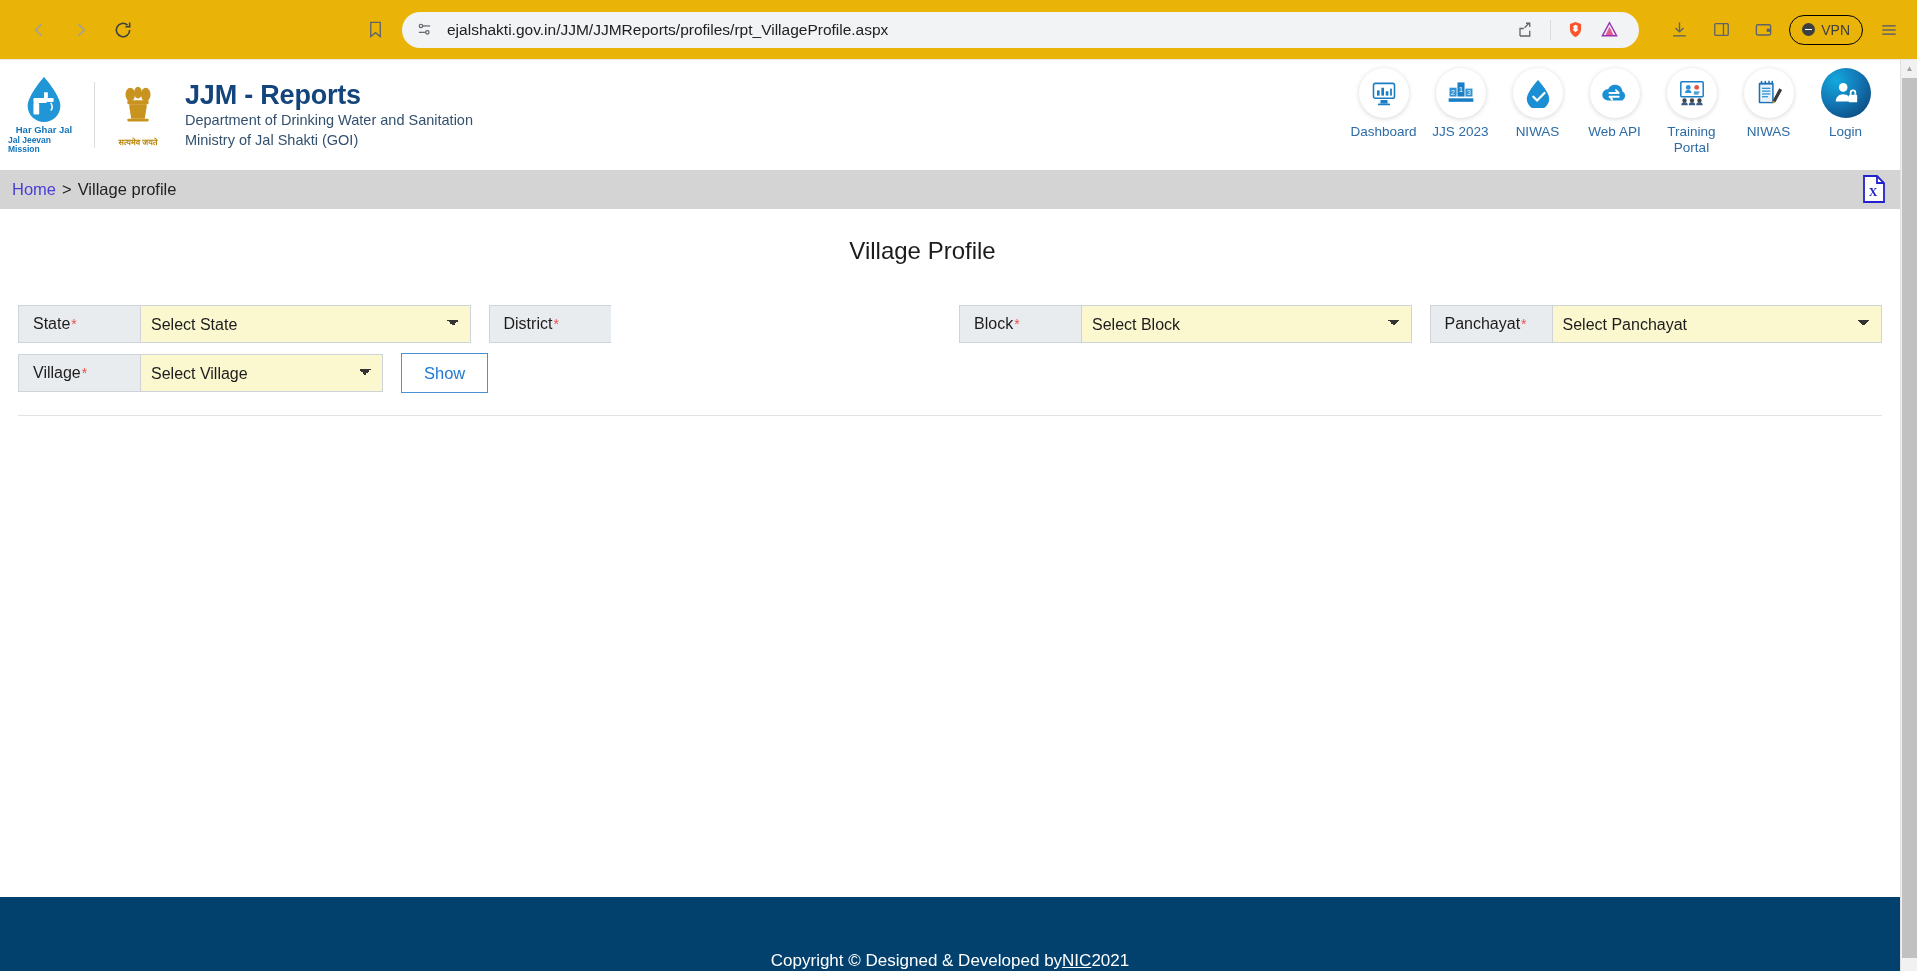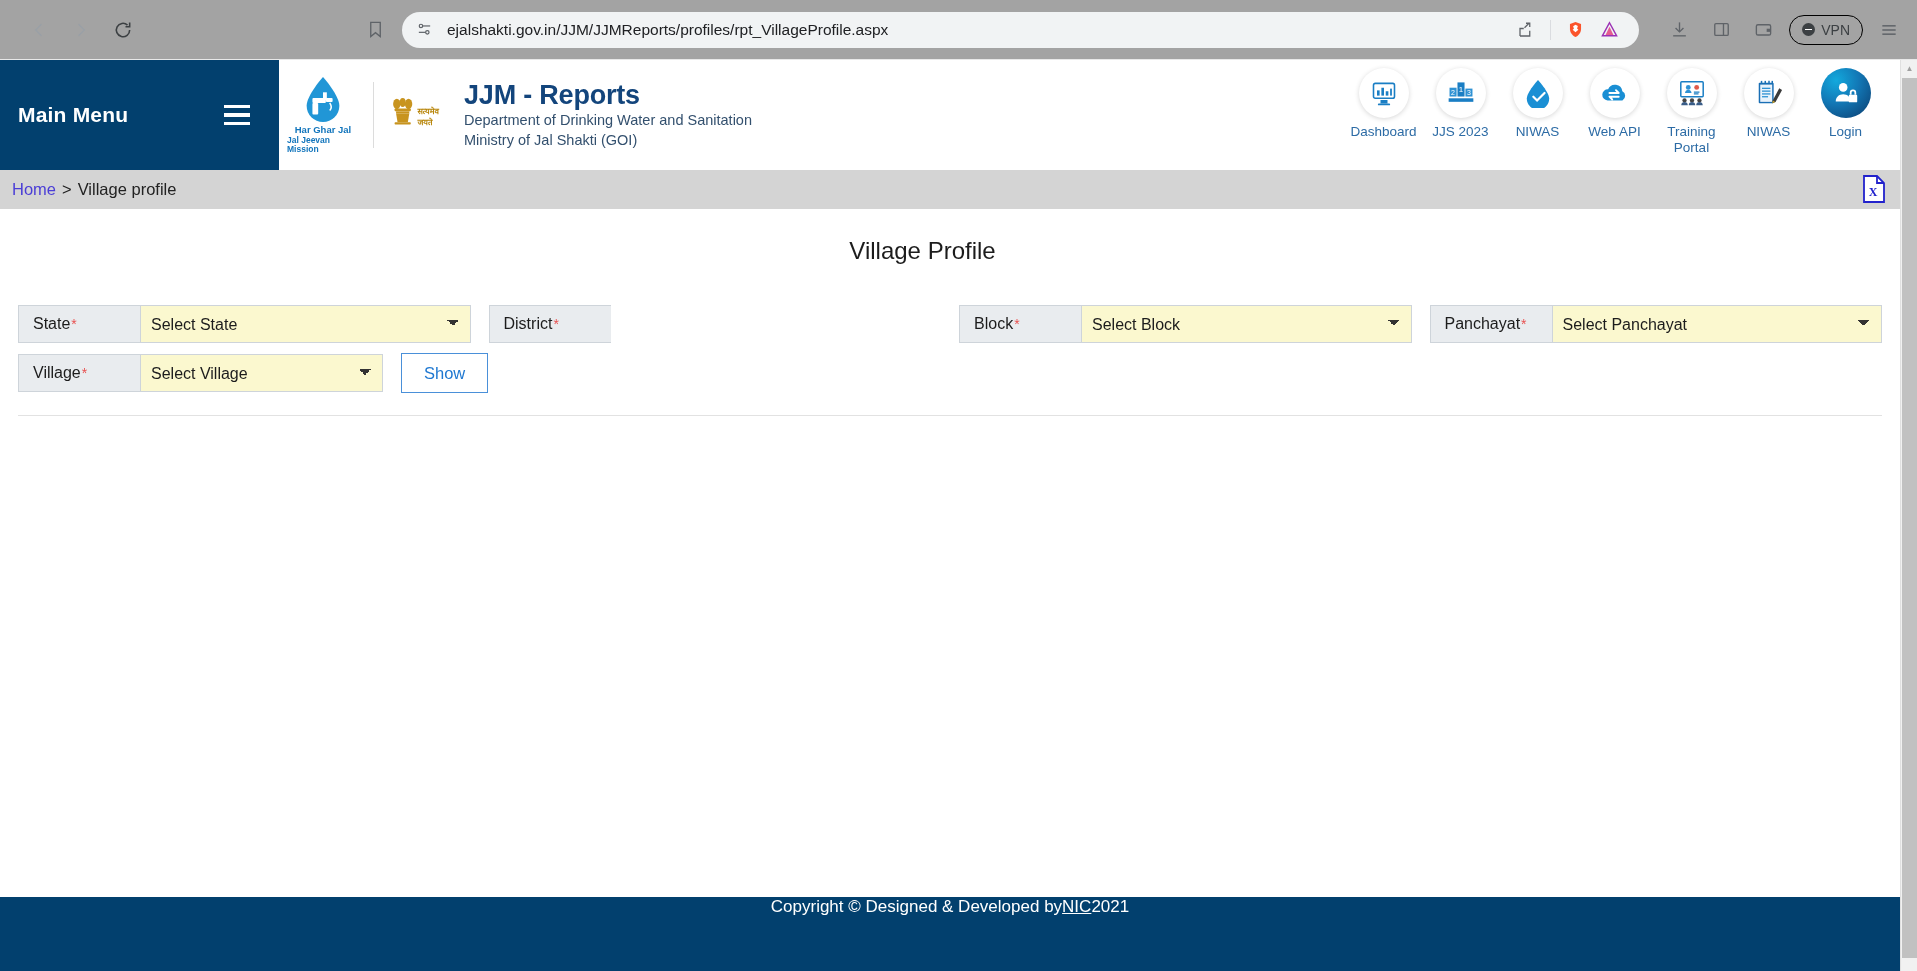--- a/index.html
+++ b/index.html
@@ -7,21 +7,21 @@
     margin: 0; padding: 0;
     width: 1917px; height: 971px;
     overflow: hidden;
     font-family: "Liberation Sans", sans-serif;
     background: #ffffff;
   }
 
   
   .browser-bar {
     height: 60px;
-    background: #a3a3a3;
+    background: #eab308;
     display: flex;
     align-items: center;
     padding: 0 12px;
     position: relative;
     border-bottom: 1px solid #e8e8e8;
   }
   .nav-btns { display: flex; align-items: center; gap: 8px; margin-left: 10px; }
   .nav-btn {
     width: 34px; height: 34px;
     display: flex; align-items: center; justify-content: center;
@@ -136,21 +136,21 @@
     min-width: 0;
   }
   .logo-hgj {
     width: 72px;
     display: flex; flex-direction: column; align-items: center;
     flex-shrink: 0;
   }
   .logo-hgj-caption1 { font-size: 9.5px; font-weight: bold; color: #1275bc; line-height: 1.15; }
   .logo-hgj-caption2 { font-size: 8.5px; font-weight: bold; color: #1275bc; line-height: 1.15; }
   .brand-div { width: 1px; height: 66px; background: #dcdcdc; margin: 0 14px; flex-shrink: 0; }
-  .logo-emblem { width: 58px; display: flex; flex-direction: row; align-items: center; flex-shrink: 0; }
+  .logo-emblem { width: 58px; display: flex; flex-direction: column; align-items: center; flex-shrink: 0; }
   .emblem-caption { font-size: 8px; color: #b8860b; font-weight: bold; margin-top: 1px; }
   .brand-text { margin-left: 18px; min-width: 0; }
   .brand-title { font-size: 27px; font-weight: bold; color: #13457c; line-height: 1.15; letter-spacing: -0.2px; }
   .brand-sub { font-size: 14.5px; color: #33506e; line-height: 1.35; }
 
   .topnav {
     display: flex;
     align-items: flex-start;
     gap: 0px;
     padding-right: 16px;
@@ -283,21 +283,21 @@
 
   
   .site-footer {
     position: absolute;
     bottom: 0; left: 0;
     width: 1900px;
     height: 74px;
     background: #02406E;
     color: #ffffff;
     display: flex;
-    align-items: flex-start;
+    align-items: flex-end;
     justify-content: center;
     font-size: 17px;
   }
   .site-footer a { color: #ffffff; text-decoration: underline; }
 </style>
 </head>
 <body>
 
 <div class="browser-bar">
   <div class="nav-btns">
@@ -392,28 +392,20 @@
       </svg>
     </span>
   </div>
 </div>
 
 <div class="page">
   <div class="page-inner">
 
     <div class="site-header">
 
-      <div class="mainmenu">
-        <span class="mainmenu-title">Main Menu</span>
-        <span class="hamburger">
-          <span></span>
-            <span></span>
-            <span></span>
-        </span>
-      </div>
 
       <div class="brand-area">
         <div class="logo-hgj">
           <svg width="46" height="50" viewBox="0 0 46 52">
             <path d="M23 2C23 2 40 21 40 32a17 17 0 0 1-34 0C6 21 23 2 23 2z" fill="#2196d6"></path>
             <rect x="12" y="24" width="14" height="5" rx="1" fill="#fff"></rect>
             <rect x="12" y="29" width="6" height="12" rx="1" fill="#fff"></rect>
             <rect x="23" y="18" width="4" height="8" fill="#fff"></rect>
             <rect x="26" y="24" width="7" height="4" rx="1" fill="#fff"></rect>
             <path d="M30 29c2 3 2 6 0 8" stroke="#fff" stroke-width="1.6" fill="none"></path>

